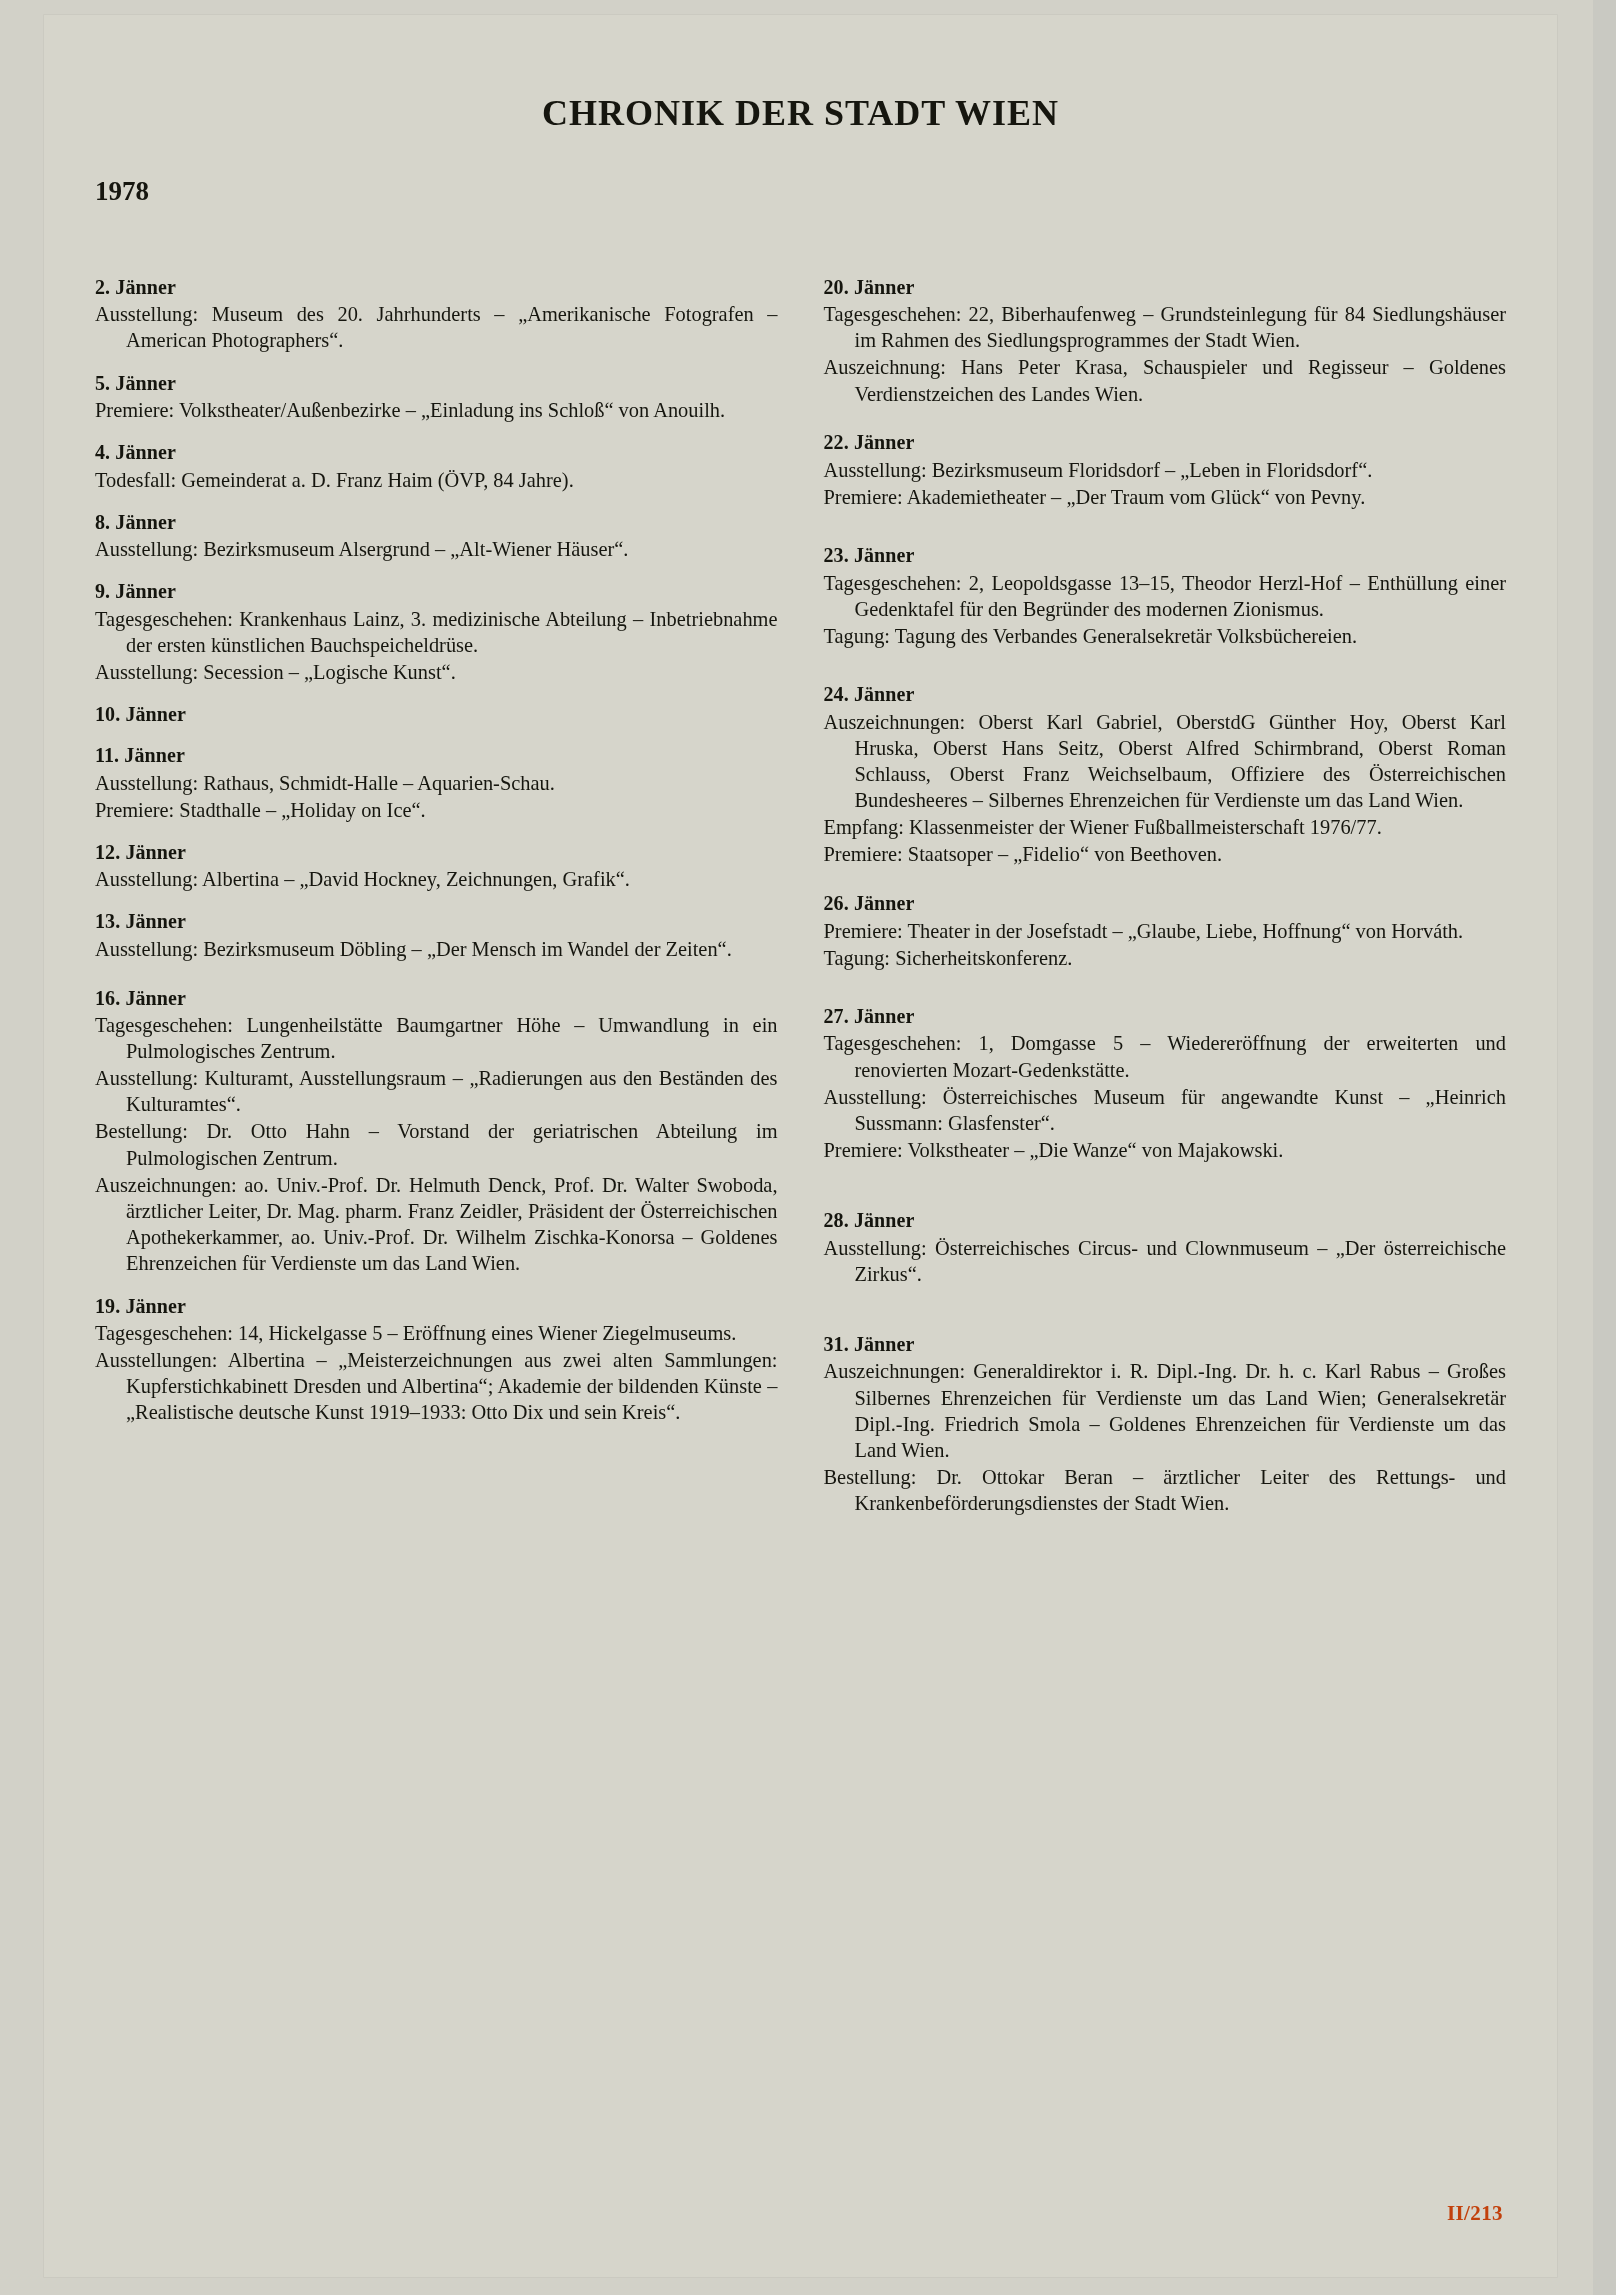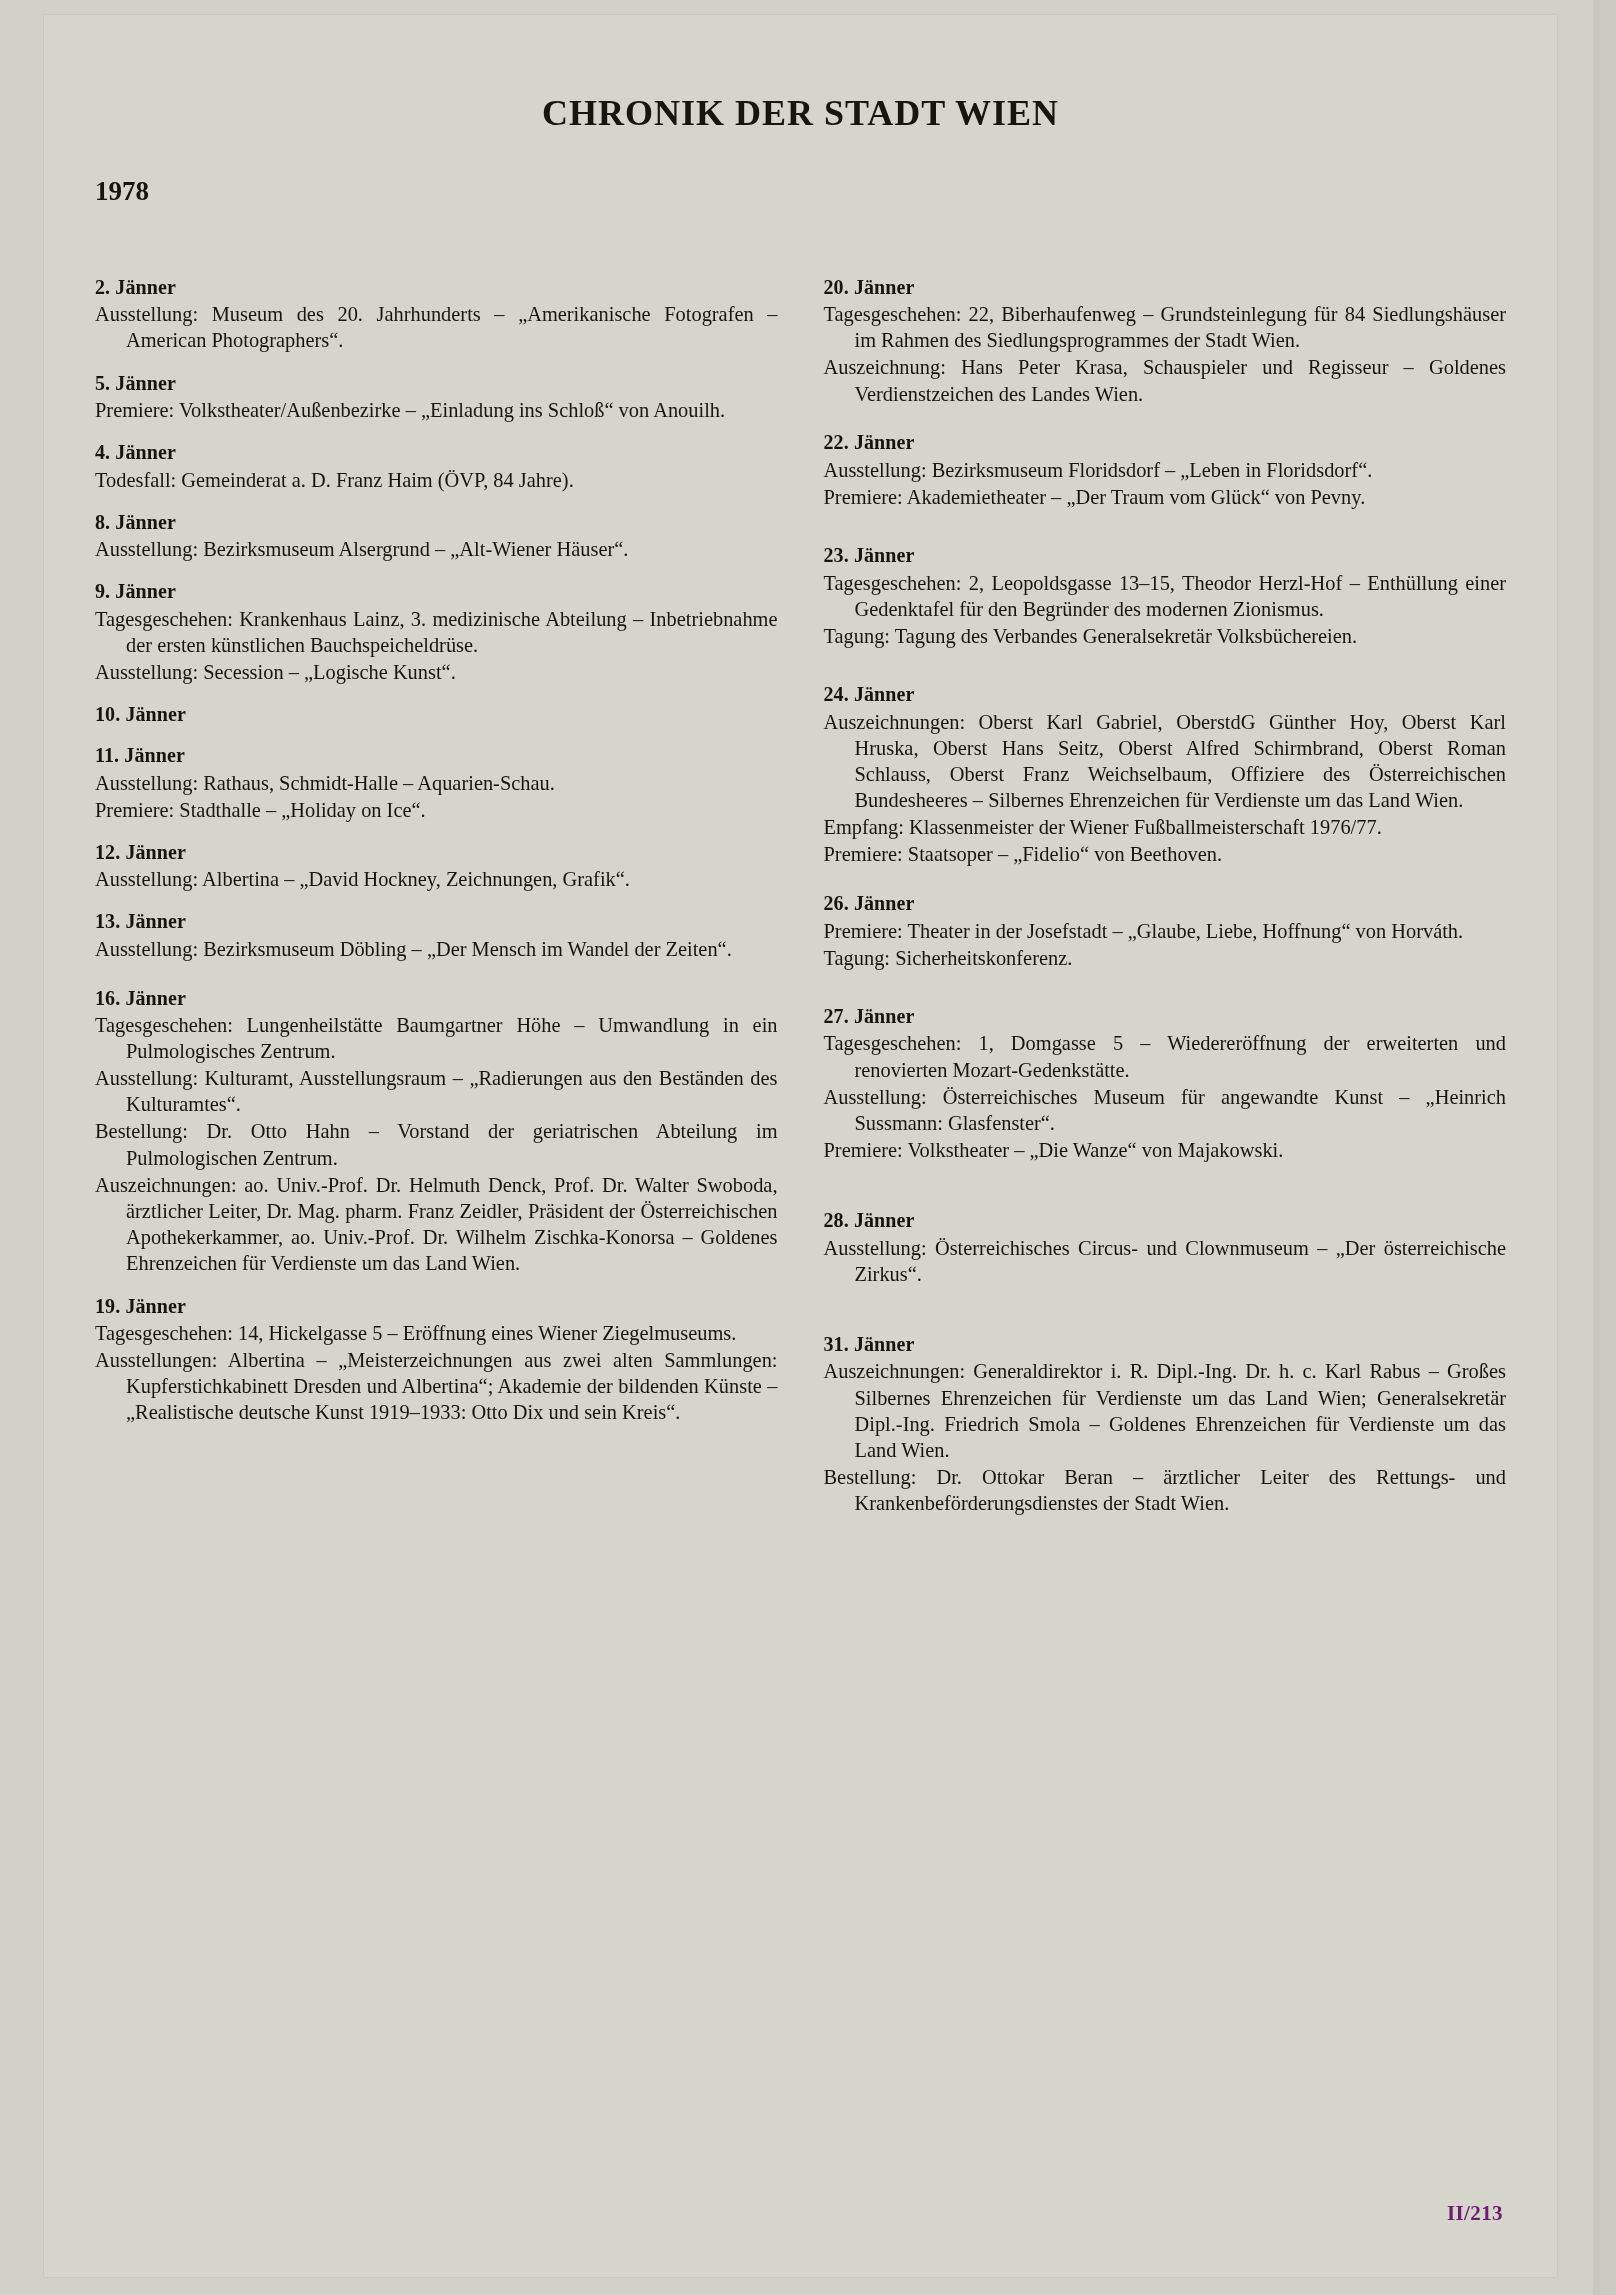--- a/index.html
+++ b/index.html
@@ -86,21 +86,21 @@
   .gap-s { height: 6.5px; }
   .gap-m { height: 16.3px; }
   .gap-l { height: 28px; }
 
   .page-number {
     position: absolute;
     right: 54px;
     bottom: 51px;
     font-size: 21px;
     font-weight: bold;
-    color: #701a75;
+    color: #c2410c;
     letter-spacing: 0.4px;
   }
 </style>
 </head>
 <body>
 
 <div class="page">
   <div class="paper">
     <div class="content">
 

